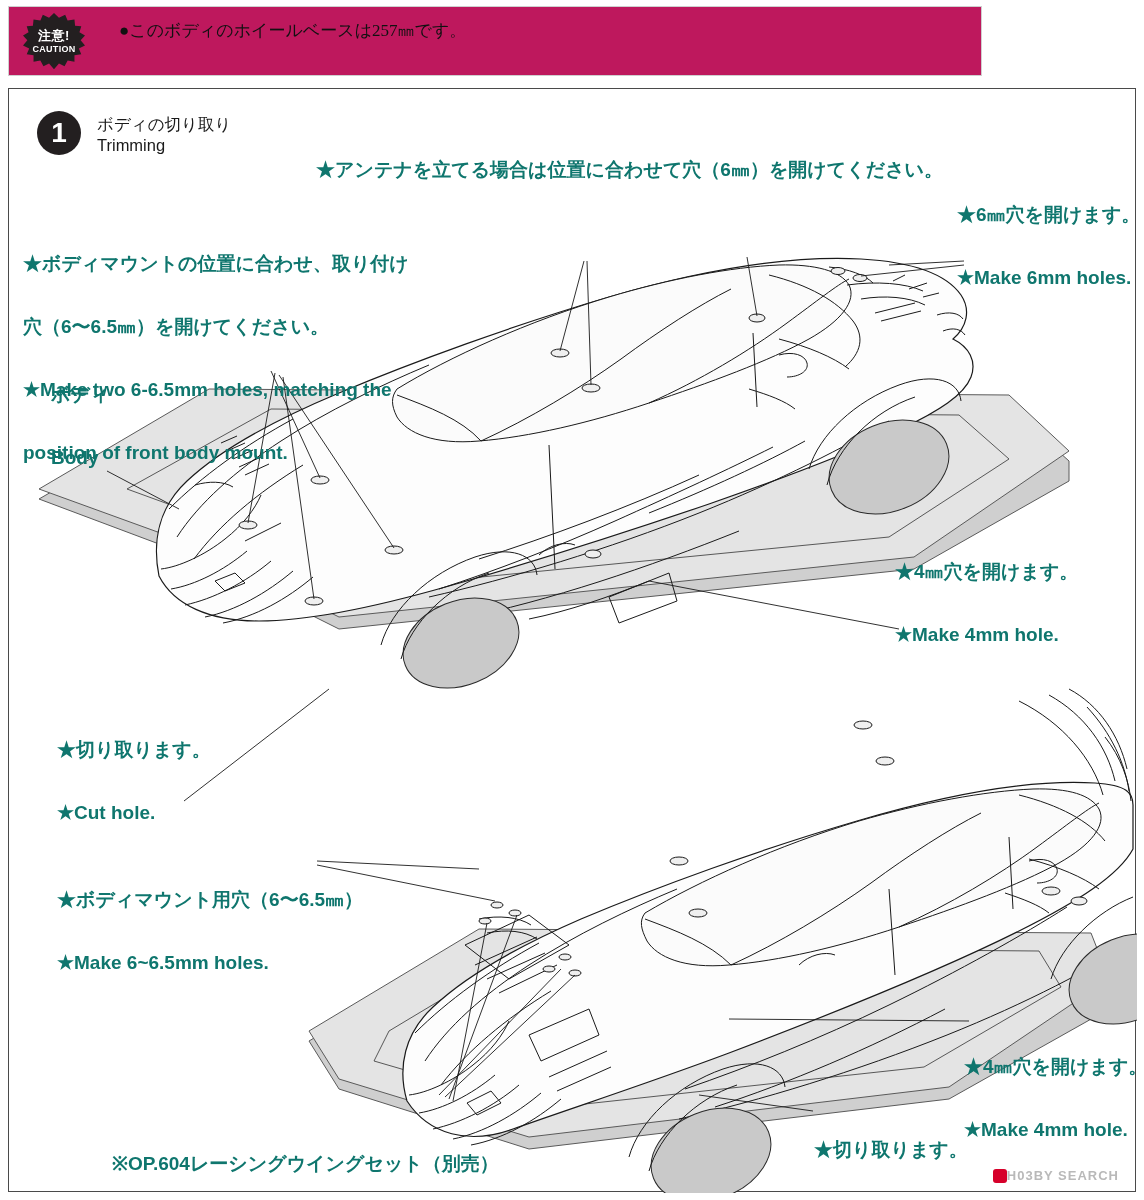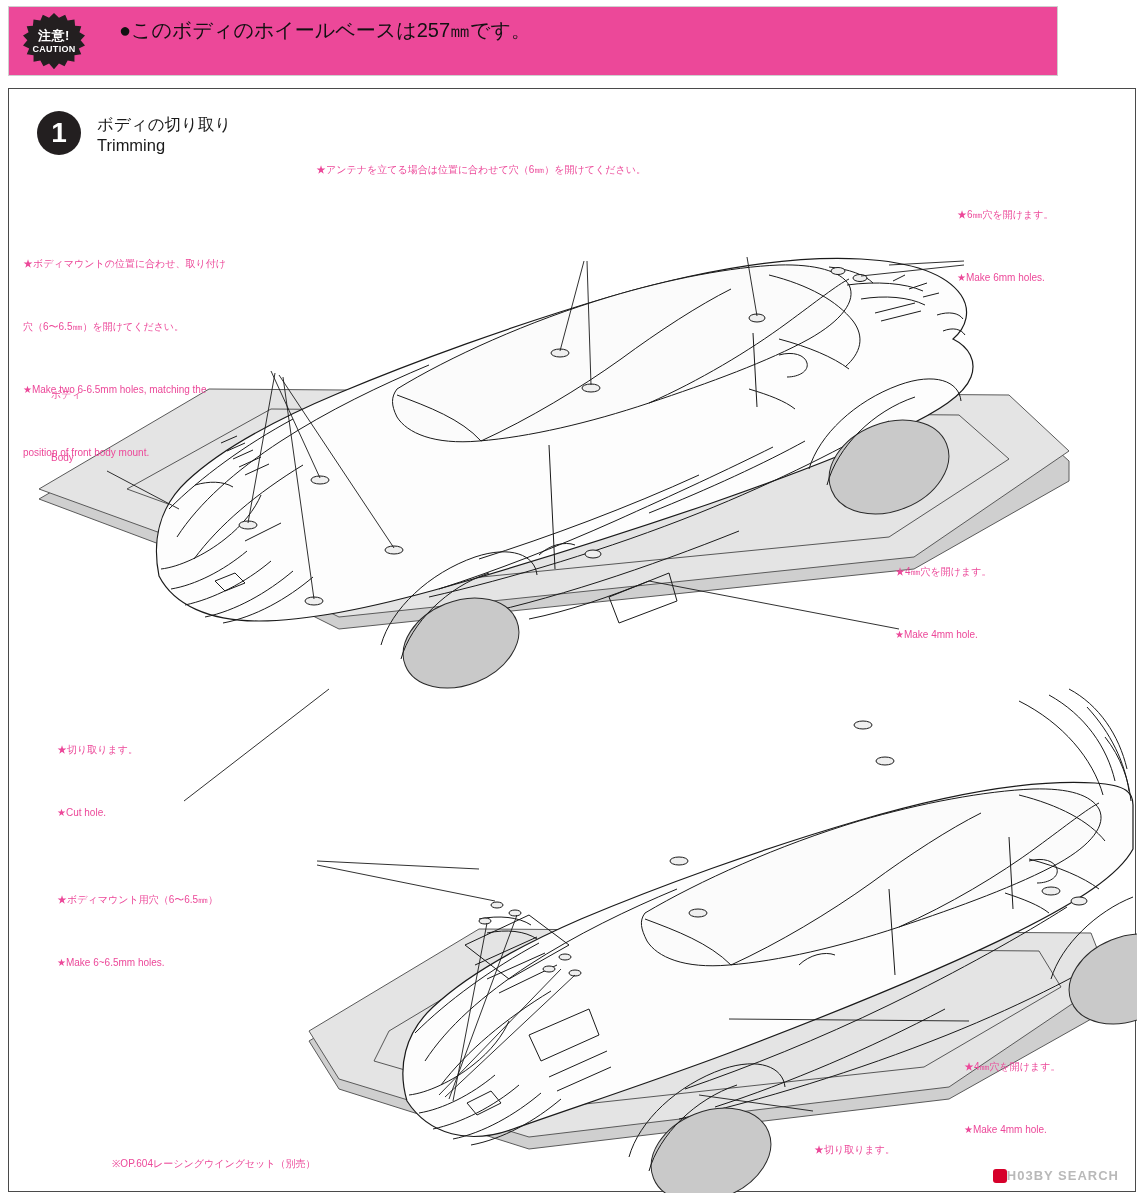--- a/index.html
+++ b/index.html
@@ -14,23 +14,23 @@
     font-family: "Liberation Sans", sans-serif;
     color: #1a1a1a;
     overflow: hidden;
   }
 
   
   .caution-bar {
     position: absolute;
     left: 8px;
     top: 6px;
-    width: 1050px;
+    width: 974px;
     height: 70px;
-    background: #ec4899;
+    background: #be185d;
     border: 1px solid #cfcfcf;
     box-sizing: border-box;
   }
   .caution-badge {
     position: absolute;
     left: 14px;
     top: 6px;
     width: 62px;
     height: 58px;
   }
@@ -67,24 +67,25 @@
     font-weight: bold;
     letter-spacing: 0.3px;
   }
   .caution-text {
     position: absolute;
     left: 110px;
     top: 11px;
     width: 900px;
   }
   .caution-text div {
-    font-size: 20px;
+    font-size: 17px;
     line-height: 25px;
     color: #111;
     white-space: nowrap;
+    font-family: Liberation Serif, serif;
   }
 
   
   .panel {
     position: absolute;
     left: 8px;
     top: 88px;
     width: 1128px;
     height: 1104px;
     border: 1px solid #4a4a4a;
@@ -111,24 +112,25 @@
     position: absolute;
     left: 88px;
     top: 25px;
   }
   .step-title .jp { font-size: 16.5px; line-height: 21px; }
   .step-title .en { font-size: 16.5px; line-height: 21px; }
 
   
   .note {
     position: absolute;
-    font-size: 10px;
+    font-size: 19px;
     line-height: 21px;
-    color: #ec4899;
+    color: #0f766e;
     white-space: pre;
+    font-weight: bold;
   }
 
   
   .watermark {
     position: absolute;
     right: 16px;
     bottom: 8px;
     font-size: 13px;
     font-weight: bold;
     letter-spacing: 1px;

